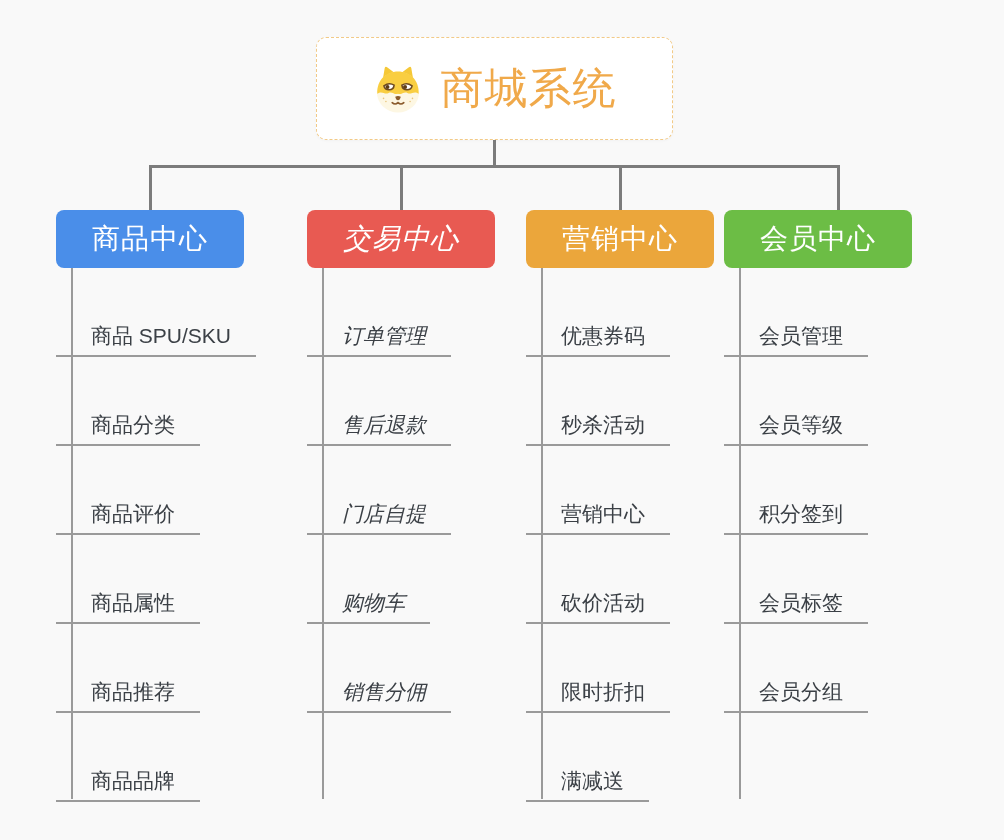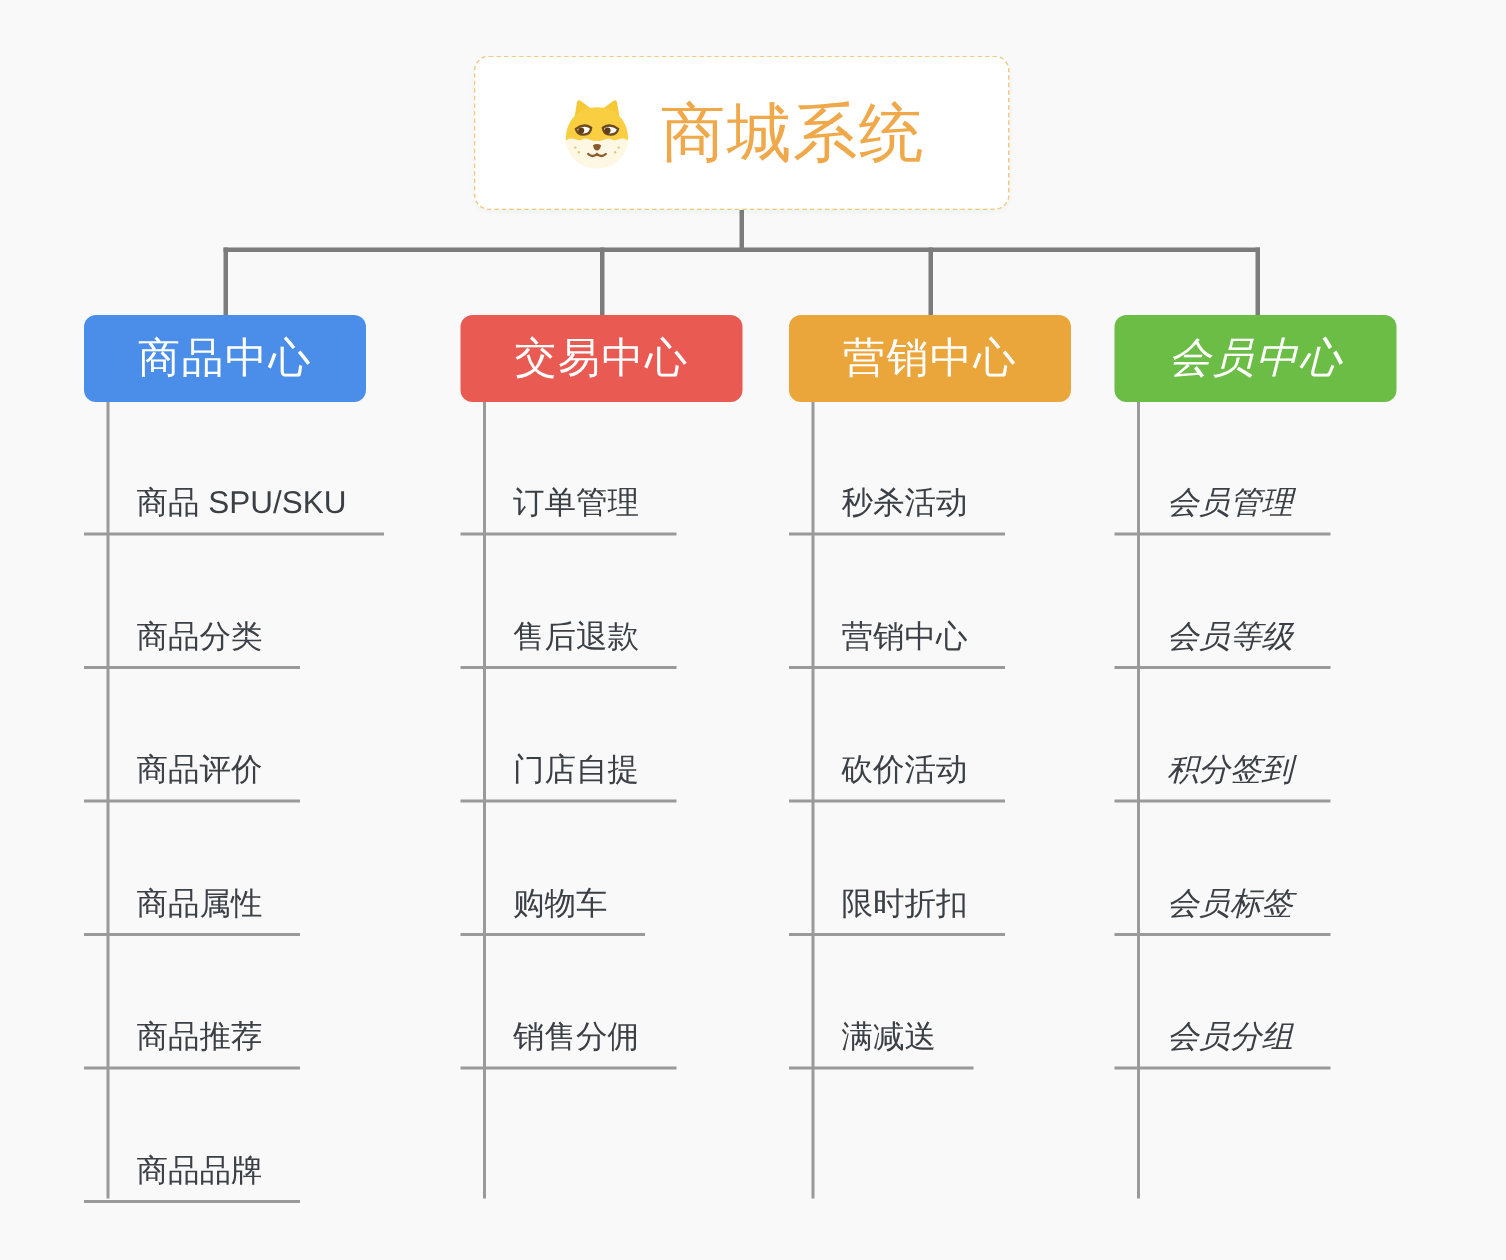--- a/index.html
+++ b/index.html
@@ -129,47 +129,48 @@
       <div class="branch-items">
         <div class="branch-vline"></div>
       <div class="item">商品 SPU/SKU</div>
           <div class="item">商品分类</div>
           <div class="item">商品评价</div>
           <div class="item">商品属性</div>
           <div class="item">商品推荐</div>
           <div class="item">商品品牌</div>
         </div>
     </div>
-      <div class="branch" style="left: 307px;">
+      <div class="branch" style="left: 307px; font-style: italic;">
       <div class="branch-header" style="background: rgb(232, 90, 82);">
         <span class="branch-label">交易中心</span>
       </div>
       <div class="branch-items">
         <div class="branch-vline"></div>
       <div class="item">订单管理</div>
           <div class="item">售后退款</div>
           <div class="item">门店自提</div>
           <div class="item">购物车</div>
           <div class="item">销售分佣</div>
         </div>
     </div>
       <div class="branch" style="left: 526px;">
       <div class="branch-header" style="background: rgb(235, 166, 59);">
         <span class="branch-label">营销中心</span>
       </div>
       <div class="branch-items">
         <div class="branch-vline"></div>
+      <div class="item">优惠券码</div>
           <div class="item">秒杀活动</div>
           <div class="item">营销中心</div>
           <div class="item">砍价活动</div>
           <div class="item">限时折扣</div>
           <div class="item">满减送</div>
         </div>
     </div>
-      <div class="branch" style="left: 743px; font-style: italic;">
+      <div class="branch" style="left: 724px;">
       <div class="branch-header" style="background: rgb(108, 189, 69);">
         <span class="branch-label">会员中心</span>
       </div>
       <div class="branch-items">
         <div class="branch-vline"></div>
       <div class="item">会员管理</div>
           <div class="item">会员等级</div>
           <div class="item">积分签到</div>
           <div class="item">会员标签</div>
           <div class="item">会员分组</div>

